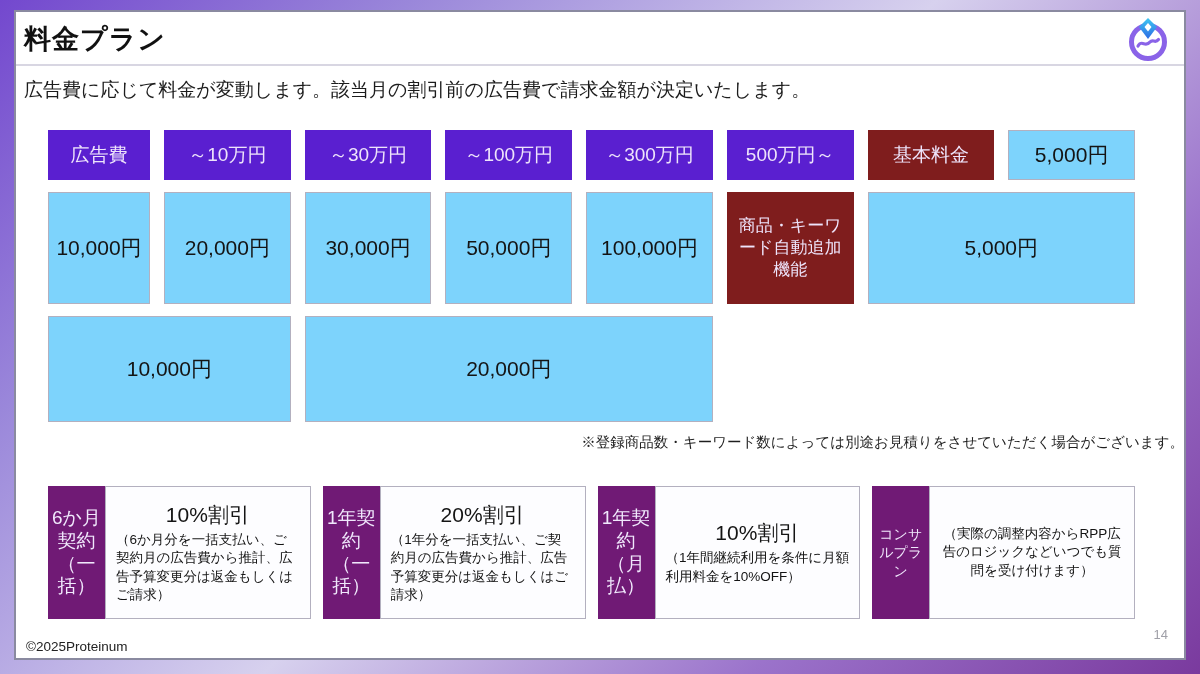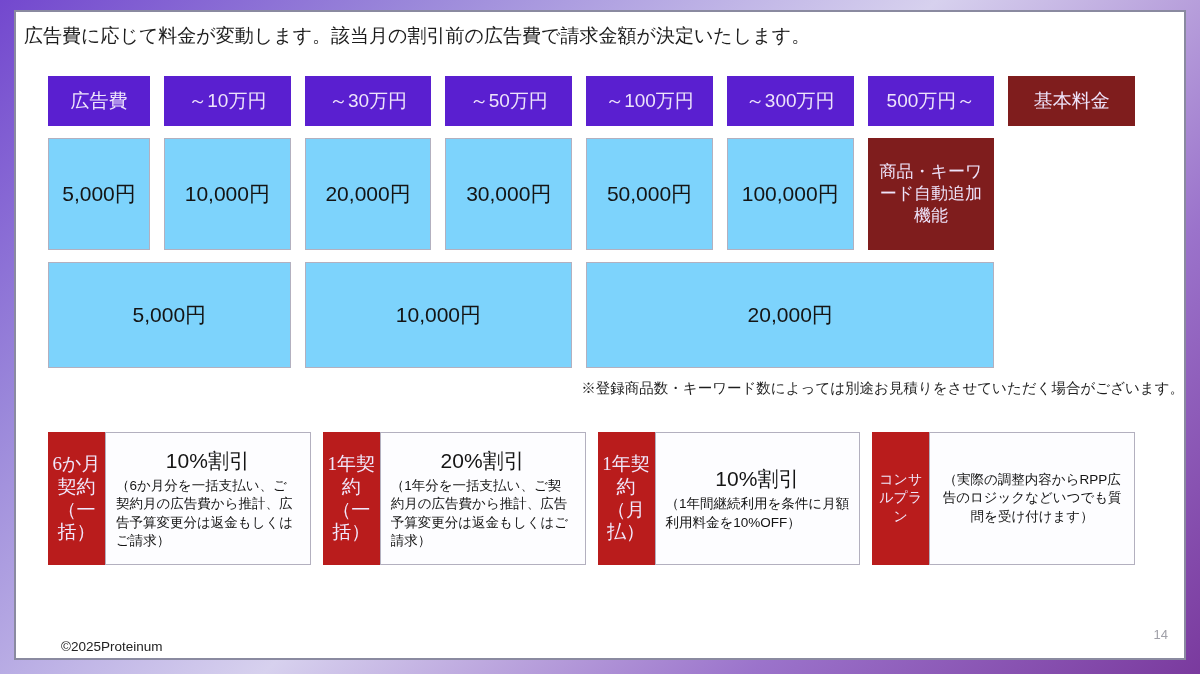--- a/index.html
+++ b/index.html
@@ -39,50 +39,64 @@
   .span3 { grid-column:span 3; }
 
   .note { font-size:14.5px; color:#1e1e1e; margin:11px 0 0 34px;text-align:right; }
 
   .plans {
     display:grid; grid-template-columns:repeat(4, 1fr); gap:12px;
     width:1087px; margin:34px 0 0 32px; height:133px;
   }
   .plan { display:flex; }
   .plan-label {
-    width:57px; flex:0 0 57px; background:#b91c1c; color:#f0e8fc;
+    width:57px; flex:0 0 57px; background:#701a75; color:#f0e8fc;
     font-size:19px; line-height:1.2; display:flex; align-items:center; justify-content:center;
-    text-align:center; word-break:break-all; padding:2px 3px;font-family:Liberation Serif, serif;
+    text-align:center; word-break:break-all; padding:2px 3px;
   }
   .plan-label.small { font-size:14px; line-height:1.3; }
   .plan-body {
     flex:1; background:#fdfdff; border:1px solid #b3b0bf;
     display:flex; flex-direction:column; justify-content:center;
     padding:6px 10px;
   }
   .plan-headline { font-size:21px; color:#141414; text-align:center; margin-bottom:2px; }
   .plan-desc { font-size:13.5px; color:#141414; line-height:1.35; text-align:left; }
   .plan-desc.center { text-align:center; }
 
-  .footer { position:absolute; left:10px; bottom:4px; font-size:13.5px; color:#222;margin-left:35px; }
+  .footer { position:absolute; left:10px; bottom:4px; font-size:13.5px; color:#222; }
   .pagenum { position:absolute; right:16px; bottom:16px; font-size:13px; color:#a0a0a8; }
 </style>
 </head>
 <body>
 
 <div class="slide">
 
+  <div class="slide-header">
+    <h1 class="title">料金プラン</h1>
+    <svg class="logo" viewBox="0 0 44 46" aria-hidden="true">
+      <defs>
+        <linearGradient id="pinGrad" x1="0" y1="0" x2="0" y2="1">
+          <stop offset="0" stop-color="#3fc6f2"></stop>
+          <stop offset="1" stop-color="#2b6be4"></stop>
+        </linearGradient>
+      </defs>
+      <circle cx="22" cy="26" r="16.5" fill="none" stroke="#8a63e8" stroke-width="5"></circle>
+      <path d="M22 2 L31 11 L22 23 L13 11 Z" fill="url(#pinGrad)"></path>
+      <path d="M22 7 L25.5 11 L22 15.5 L18.5 11 Z" fill="#ffffff"></path>
+      <path d="M12 30 C16 23, 19 32, 24 26 C27 22.5, 29 28, 32.5 23.5" fill="none" stroke="#8a63e8" stroke-width="3.2" stroke-linecap="round"></path>
+    </svg>
+  </div>
 
   <p class="subtitle">広告費に応じて料金が変動します。該当月の割引前の広告費で請求金額が決定いたします。</p>
 
   <div class="pricing-grid">
     <div class="cell head">広告費</div>
     <div class="cell head">～10万円</div>
     <div class="cell head">～30万円</div>
-    <div class="cell head">～50万円</div>
     <div class="cell head">～100万円</div>
     <div class="cell head">～300万円</div>
     <div class="cell head">500万円～</div>
 
     <div class="cell rowlabel">基本料金</div>
     <div class="cell price">5,000円</div>
     <div class="cell price">10,000円</div>
     <div class="cell price">20,000円</div>
     <div class="cell price">30,000円</div>
     <div class="cell price">50,000円</div>

